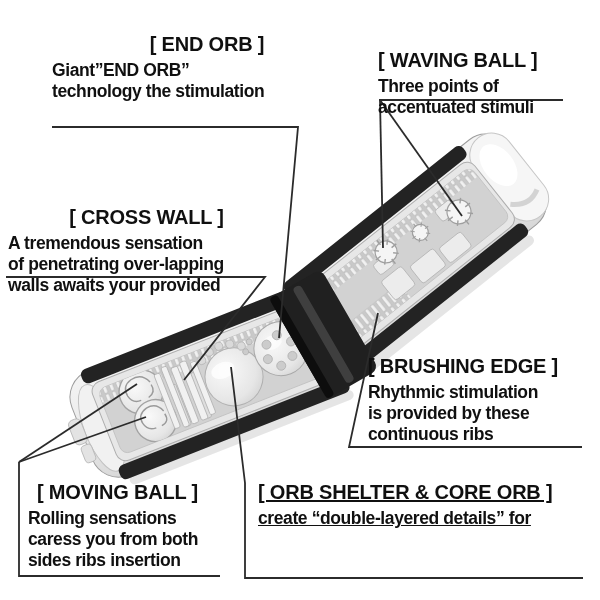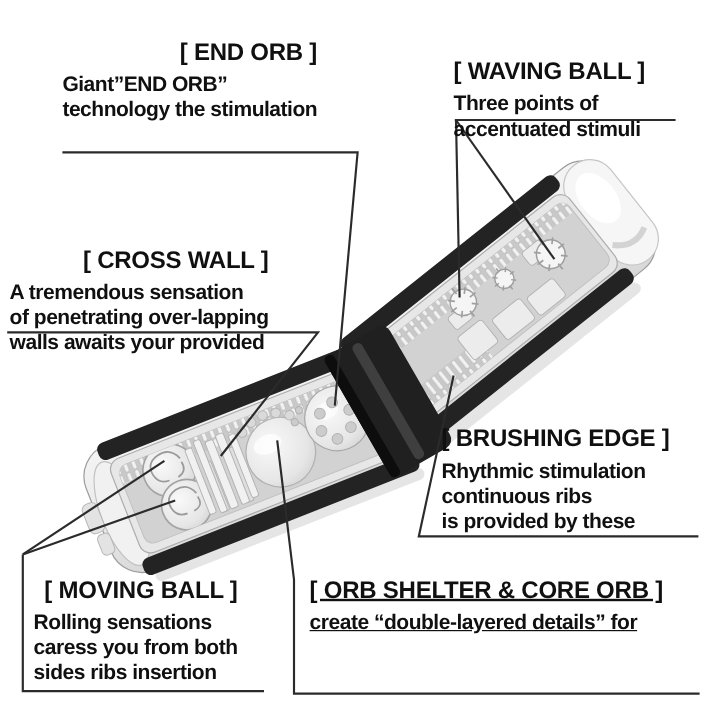--- a/index.html
+++ b/index.html
@@ -197,22 +197,22 @@
 <div class="label" style="left:8px;top:185px;margin-top:20px;">
   <div class="title">[ CROSS WALL ]</div>
   <div class="line">A tremendous sensation</div>
   <div class="line">of penetrating over-lapping</div>
   <div class="line">walls awaits your provided</div>
 </div>
 
 <div class="label" style="left:368px;top:354px;">
   <div class="title">[ BRUSHING EDGE ]</div>
   <div class="line">Rhythmic stimulation</div>
+  <div class="line">is provided by these</div>
   <div class="line">continuous ribs</div>
-  <div class="line">is provided by these</div>
 </div>
 
 <div class="label" style="left:28px;top:480px;">
   <div class="title">[ MOVING BALL ]</div>
   <div class="line">Rolling sensations</div>
   <div class="line">caress you from both</div>
   <div class="line">sides ribs insertion</div>
 </div>
 
 <div class="label" style="left:258px;top:480px;text-decoration:underline;">

